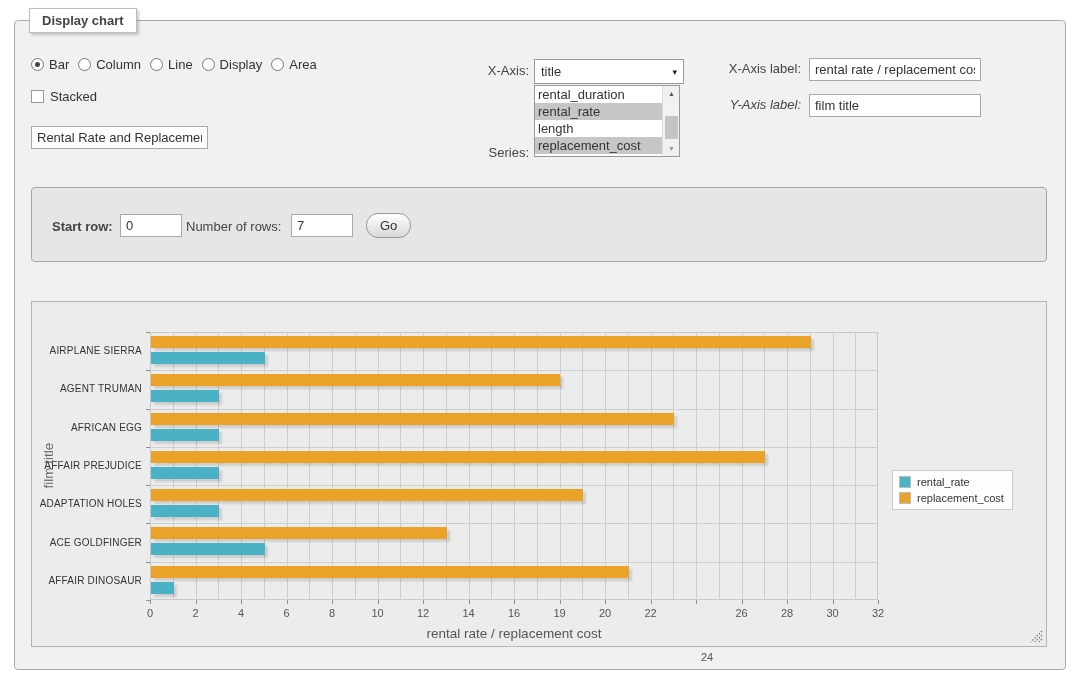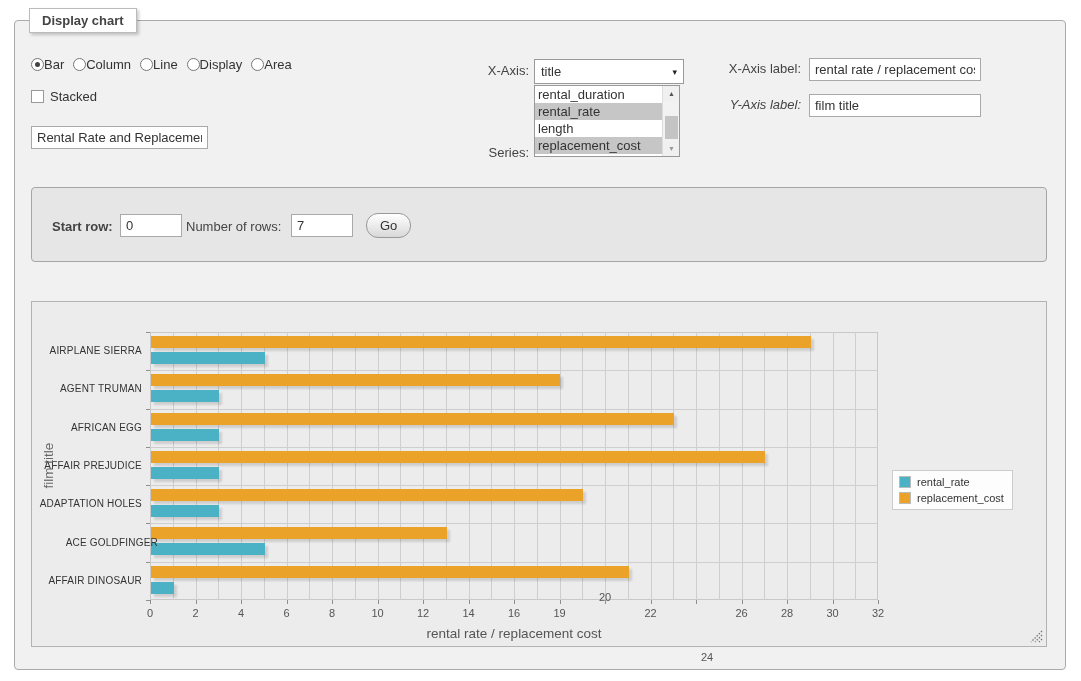--- a/index.html
+++ b/index.html
@@ -3,21 +3,21 @@
 <meta charset="utf-8">
 <style>
   * { margin:0; padding:0; box-sizing:border-box; }
   html,body { background:#fff; font-family:"Liberation Sans", sans-serif; }
   .page { position:relative; width:1081px; height:681px; background:#fff; overflow:hidden; font-size:13px; color:#333; }
 
   .fieldset { position:absolute; left:14px; top:20px; width:1052px; height:650px; background:#f1f1f1; border:1px solid #aaa; border-radius:4px; }
   .legend { position:absolute; left:14px; top:-13px; background:#fff; border:1px solid #bbb; padding:4px 12px; font-weight:bold; color:#444; font-size:13px; box-shadow:2px 2px 3px rgba(0,0,0,0.2); }
 
   .chart-type-row { position:absolute; left:16px; top:36px; display:flex; align-items:center; gap:9px; }
-  .radio-item { display:flex; align-items:center; }
+  .radio-item { display:flex; align-items:center; gap:5px; }
   .radio { width:13px; height:13px; border:1px solid #777; border-radius:50%; background:#fff; position:relative; flex:0 0 auto; }
   .radio.checked::after { content:""; position:absolute; left:3px; top:3px; width:5px; height:5px; border-radius:50%; background:#444; }
   .stacked-row { position:absolute; left:16px; top:68px; display:flex; align-items:center; gap:6px; }
   .checkbox { width:13px; height:13px; border:1px solid #999; background:#fff; flex:0 0 auto; }
 
   input.text { border:1px solid #a9a9a9; background:#fff; height:23px; font-family:"Liberation Sans", sans-serif; font-size:13px; color:#333; padding:2px 5px; }
   .title-input { position:absolute; left:16px; top:105px; width:177px; }
 
   .form-label { position:absolute; color:#444; }
   .lbl-xaxis { left:420px; top:42px; width:94px; text-align:right; }
@@ -196,21 +196,21 @@
         <div class="bar" style="left: 119px; top: 148.857px; width: 614.022px; height: 12px; background: rgb(234, 162, 40);"></div>
         <div class="bar" style="left: 119px; top: 164.857px; width: 68.0225px; height: 12px; background: rgb(75, 178, 197);"></div>
         <div class="cat-label" style="left: 0px; width: 110px; top: 158px;">AFFAIR PREJUDICE</div>
         <div class="tickmark-y" style="left: 114px; top: 144.857px;"></div>
         <div class="bar" style="left: 119px; top: 187.143px; width: 432.022px; height: 12px; background: rgb(234, 162, 40);"></div>
         <div class="bar" style="left: 119px; top: 203.143px; width: 68.0225px; height: 12px; background: rgb(75, 178, 197);"></div>
         <div class="cat-label" style="left: 0px; width: 110px; top: 196.286px;">ADAPTATION HOLES</div>
         <div class="tickmark-y" style="left: 114px; top: 183.143px;"></div>
         <div class="bar" style="left: 119px; top: 225.429px; width: 295.522px; height: 12px; background: rgb(234, 162, 40);"></div>
         <div class="bar" style="left: 119px; top: 241.429px; width: 113.522px; height: 12px; background: rgb(75, 178, 197);"></div>
-        <div class="cat-label" style="left: 16px; width: 110px; top: 234.571px;">ACE GOLDFINGER</div>
+        <div class="cat-label" style="left: 0px; width: 110px; top: 234.571px;">ACE GOLDFINGER</div>
         <div class="tickmark-y" style="left: 114px; top: 221.429px;"></div>
         <div class="bar" style="left: 119px; top: 263.714px; width: 477.522px; height: 12px; background: rgb(234, 162, 40);"></div>
         <div class="bar" style="left: 119px; top: 279.714px; width: 22.5225px; height: 12px; background: rgb(75, 178, 197);"></div>
         <div class="cat-label" style="left: 0px; width: 110px; top: 272.857px;">AFFAIR DINOSAUR</div>
         <div class="tickmark-y" style="left: 114px; top: 259.714px;"></div>
         <div class="tickmark-y" style="left: 114px; top: 298px;"></div>
         <div class="xtick-label" style="left: 105px; top: 305px;">0</div>
         <div class="tickmark-x" style="left: 118px; top: 298px;"></div>
         <div class="xtick-label" style="left: 150.5px; top: 305px;">2</div>
         <div class="tickmark-x" style="left: 163.5px; top: 298px;"></div>
@@ -223,21 +223,21 @@
         <div class="xtick-label" style="left: 332.5px; top: 305px;">10</div>
         <div class="tickmark-x" style="left: 345.5px; top: 298px;"></div>
         <div class="xtick-label" style="left: 378px; top: 305px;">12</div>
         <div class="tickmark-x" style="left: 391px; top: 298px;"></div>
         <div class="xtick-label" style="left: 423.5px; top: 305px;">14</div>
         <div class="tickmark-x" style="left: 436.5px; top: 298px;"></div>
         <div class="xtick-label" style="left: 469px; top: 305px;">16</div>
         <div class="tickmark-x" style="left: 482px; top: 298px;"></div>
         <div class="xtick-label" style="left: 514.5px; top: 305px;">19</div>
         <div class="tickmark-x" style="left: 527.5px; top: 298px;"></div>
-        <div class="xtick-label" style="left: 560px; top: 289px;">20</div>
+        <div class="xtick-label" style="left: 560px; top: 305px;">20</div>
         <div class="tickmark-x" style="left: 573px; top: 298px;"></div>
         <div class="xtick-label" style="left: 605.5px; top: 305px;">22</div>
         <div class="tickmark-x" style="left: 618.5px; top: 298px;"></div>
         <div class="xtick-label" style="left: 662px; top: 305px; margin-top: 44px;">24</div>
         <div class="tickmark-x" style="left: 664px; top: 298px;"></div>
         <div class="xtick-label" style="left: 696.5px; top: 305px;">26</div>
         <div class="tickmark-x" style="left: 709.5px; top: 298px;"></div>
         <div class="xtick-label" style="left: 742px; top: 305px;">28</div>
         <div class="tickmark-x" style="left: 755px; top: 298px;"></div>
         <div class="xtick-label" style="left: 787.5px; top: 305px;">30</div>

